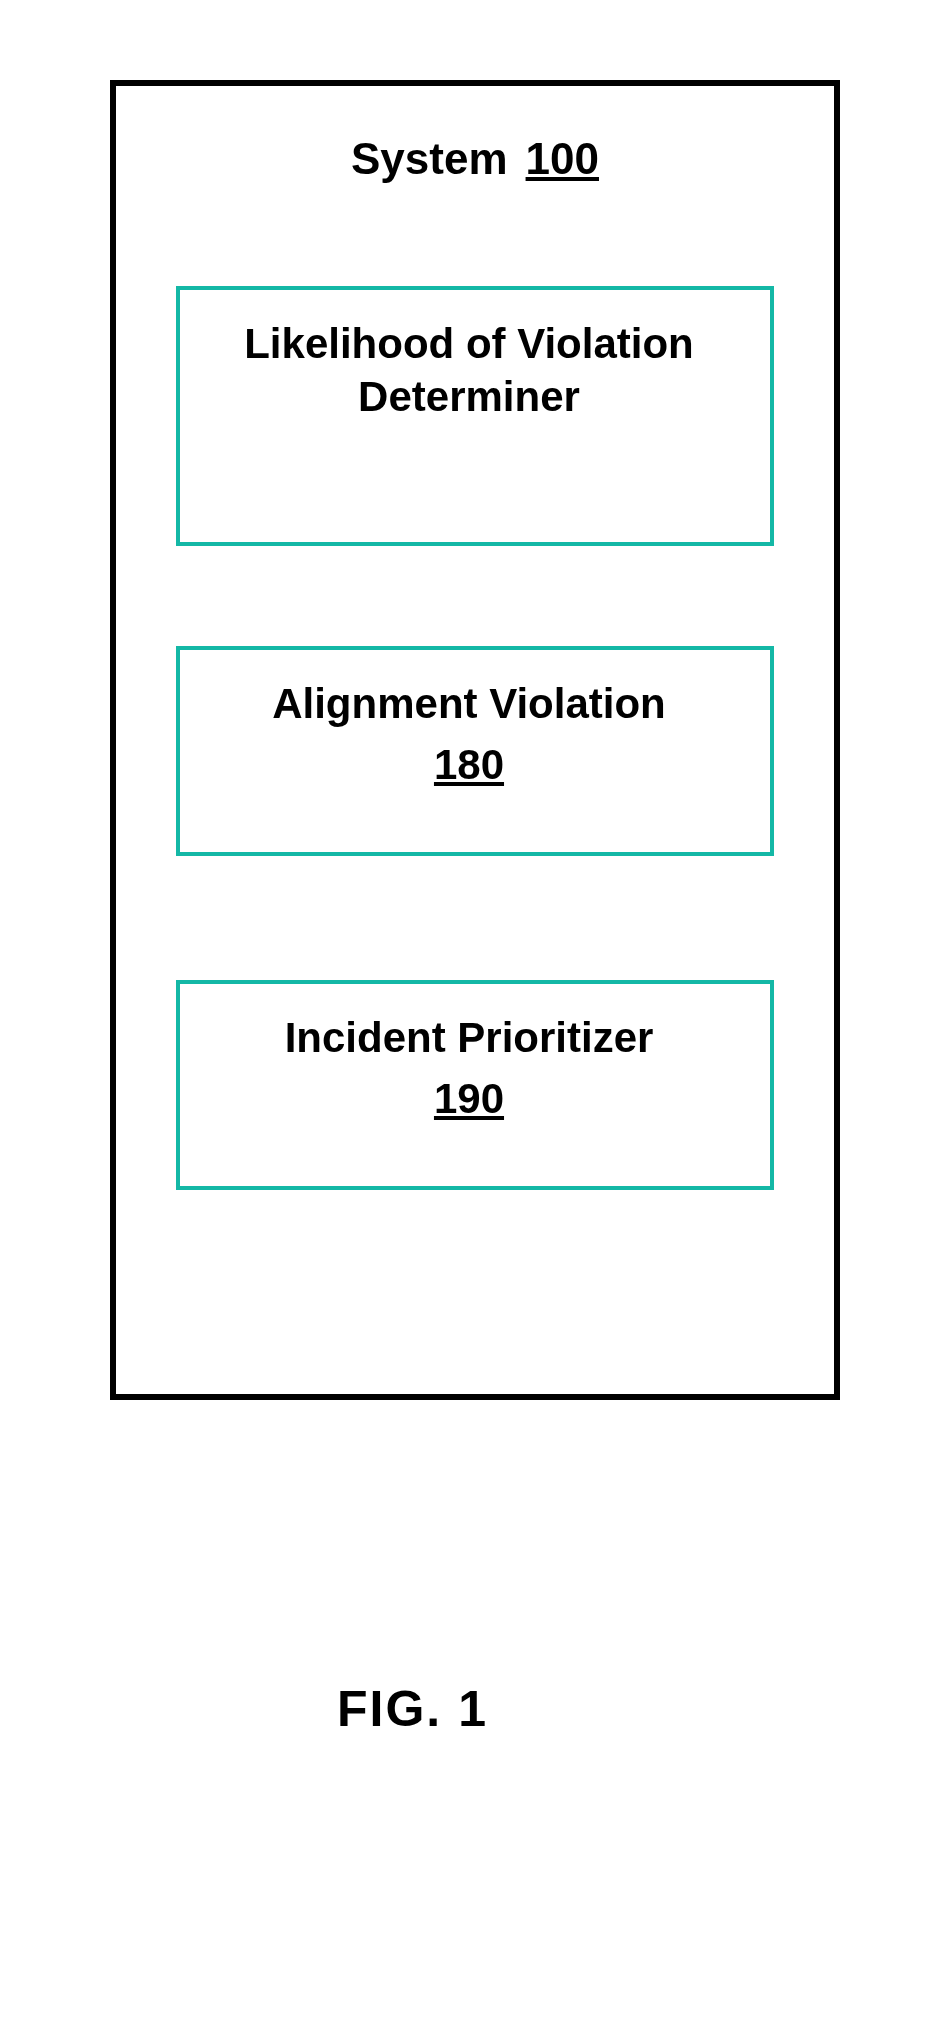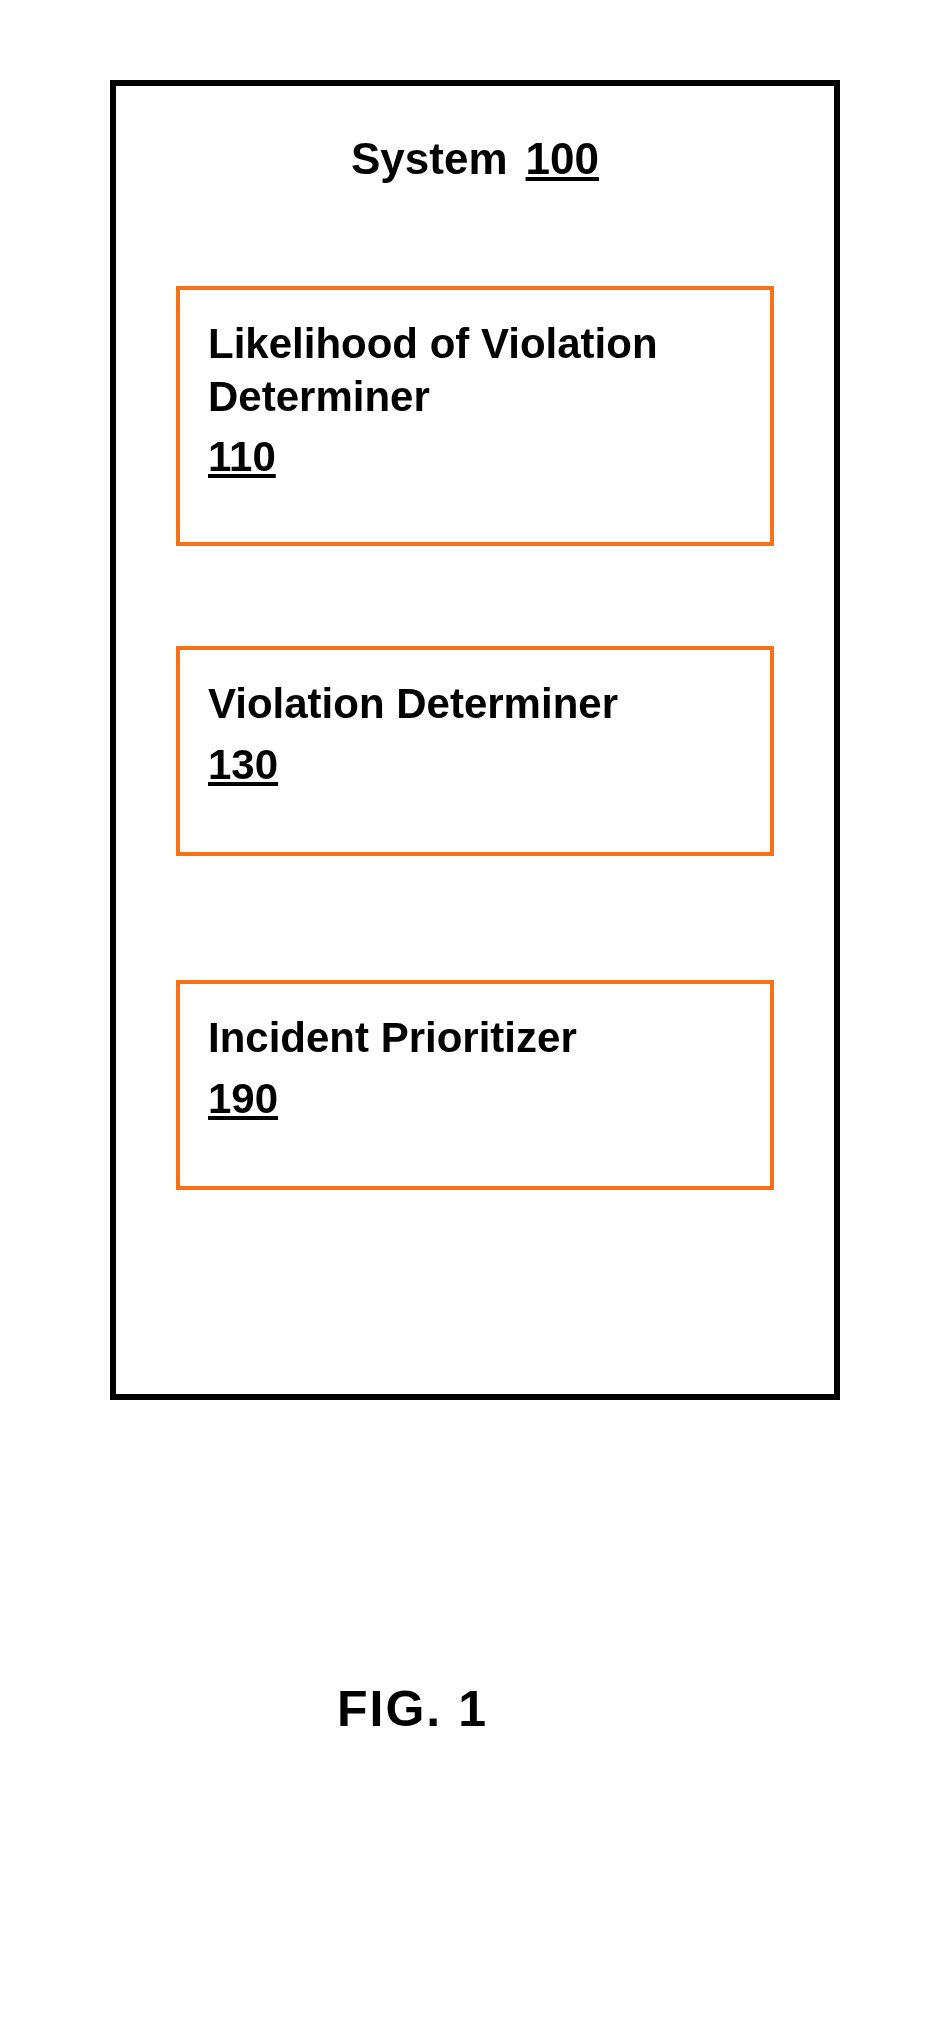--- a/index.html
+++ b/index.html
@@ -35,24 +35,24 @@
     font-weight: bold;
   }
   .system-label .num {
     text-decoration: underline;
     margin-left: 18px;
   }
   .inner-box {
     position: absolute;
     left: 60px;
     width: 598px;
-    border: 4px solid #f97316;
+    border: 4px solid #14b8a6;
     box-sizing: border-box;
-    text-align: left;
-    padding: 28px 20px 24px 28px;
+    text-align: center;
+    padding: 28px 20px 24px 8px;
   }
   .box1 { top: 200px; height: 260px; }
   .box2 { top: 560px; height: 210px; }
   .box3 { top: 894px; height: 210px; }
   .box-title {
     font-size: 42px;
     font-weight: bold;
     line-height: 1.25;
   }
   .box-num {
@@ -77,26 +77,25 @@
 
 <div class="canvas">
 
   <div class="outer-box">
     <div class="system-label">
       <span>System</span><span class="num">100</span>
     </div>
 
     <div class="inner-box box1">
       <div class="box-title">Likelihood of Violation Determiner</div>
-      <div class="box-num">110</div>
     </div>
 
     <div class="inner-box box2">
-      <div class="box-title">Violation Determiner</div>
-      <div class="box-num">130</div>
+      <div class="box-title">Alignment Violation</div>
+      <div class="box-num">180</div>
     </div>
 
     <div class="inner-box box3">
       <div class="box-title">Incident Prioritizer</div>
       <div class="box-num">190</div>
     </div>
   </div>
 
   <div class="fig-label">FIG. 1</div>
 </div>

